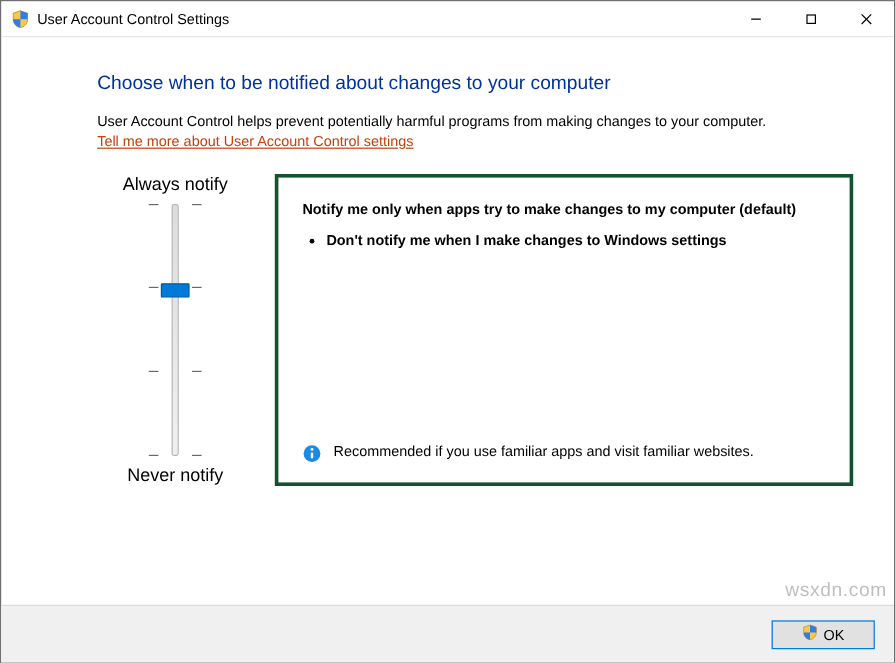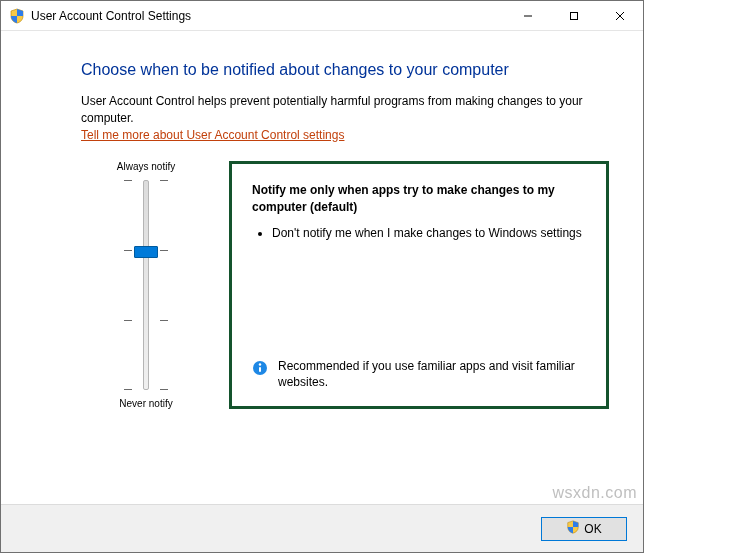--- a/index.html
+++ b/index.html
@@ -3,21 +3,21 @@
 <meta charset="utf-8">
 <style>
   html, body {
     margin: 0; padding: 0;
     font-family: "Segoe UI", Tahoma, sans-serif;
     font-size: 12px;
     color: #000;
     background: #fff;
   }
   .window {
-    width: 644px; height: 553px;
+    width: 746px; height: 553px;
     border: 1px solid #707070;
     box-sizing: border-box;
     display: flex; flex-direction: column;
     position: relative;
     background: #fff;
   }
   .titlebar {
     height: 30px;
     display: flex; align-items: center;
     padding-left: 8px;
@@ -63,21 +63,21 @@
     margin-top: 18px;
     margin-left: 10px;
   }
 
   .slider-col {
     width: 130px;
     flex: 0 0 auto;
     display: flex; flex-direction: column; align-items: center;
   }
   .slider-label-top, .slider-label-bottom {
-    font-size: 10px; text-align: center;
+    font-size: 15px; text-align: center;
     margin: 0 0 8px 0;
   }
   .slider-label-bottom { margin: 8px 0 0 0; }
 
   .slider-track-wrap {
     position: relative;
     height: 210px;
     width: 60px;
     display: flex; flex-direction: column; justify-content: space-between;
     align-items: center;
@@ -120,21 +120,21 @@
     box-sizing: border-box;
     min-height: 232px;
     display: flex; flex-direction: column;
     justify-content: space-between;
   }
   .info-title {
     font-weight: 700;
     margin-bottom: 10px;
     line-height: 1.35;
   }
-  .bullet-list { margin: 0 0 0 20px; padding: 0; }
+  .bullet-list { margin: 0 0 0 20px; padding: 0; font-weight: bold; }
   .bullet-list li { margin-bottom: 6px; line-height: 1.35; }
 
   .recommend {
     display: flex; align-items: flex-start; gap: 10px;
     margin-top: 12px;
   }
   .recommend .txt { line-height: 1.35; }
   .info-icon-svg { width: 16px; height: 16px; flex: 0 0 auto; margin-top: 2px; }
 
   .button-bar {

